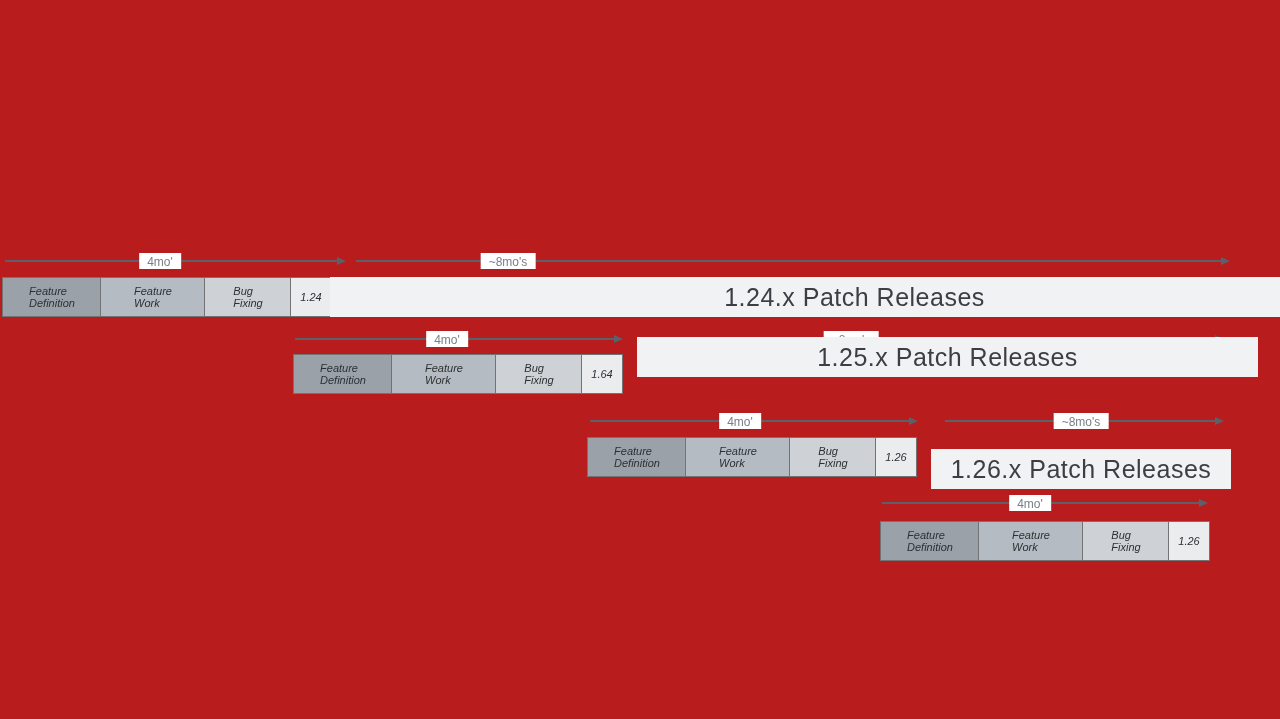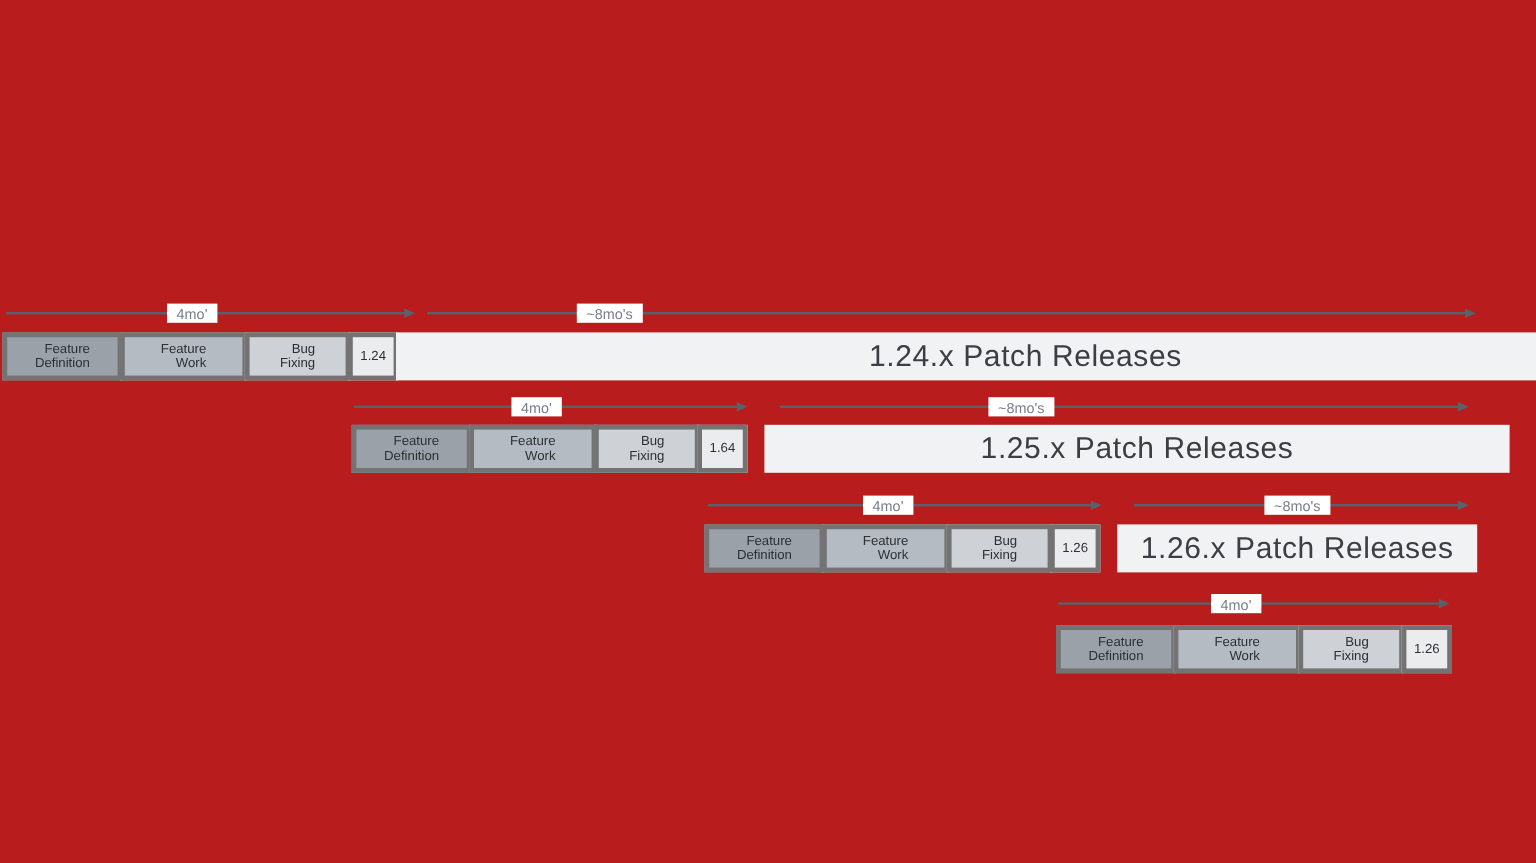--- a/index.html
+++ b/index.html
@@ -9,23 +9,23 @@
     position:relative;width:1280px;height:719px;background:#b91c1c;overflow:hidden;
   }
   
   .aline{position:absolute;height:2px;background:#5a616b;}
   .ahead{position:absolute;width:0;height:0;
          border-left:9px solid #5a616b;border-top:4px solid transparent;border-bottom:4px solid transparent;}
   .alabel{position:absolute;transform:translateX(-50%);background:#ffffff;
           padding:2px 8px 0 8px;font-size:12px;line-height:14px;color:#787f88;white-space:nowrap;}
   
   .boxes{position:absolute;display:flex;}
-  .stage{box-sizing:border-box;height:40px;border:4px solid #737373;
-         display:flex;align-items:center;justify-content:center;text-align:right;
-         font-size:11px;line-height:12px;color:#2d3033;white-space:pre-line;}
+  .stage{box-sizing:border-box;height:40px;border:1px solid #737373;
+         display:flex;align-items:center;justify-content:center;text-align:left;
+         font-size:11px;line-height:12px;color:#2d3033;white-space:pre-line;font-style:italic;}
   .stage + .stage{margin-left:-2px;}
   .fd{width:100px;background:#9aa1a9;}
   .fw{width:106px;background:#b5bbc2;}
   .bf{width:88px;background:#ced2d6;}
   .ver{width:42px;background:#eaecee;font-size:11px;}
   
   .bar{position:absolute;height:40px;background:#f1f2f4;
        display:flex;align-items:center;justify-content:center;
        font-size:25px;color:#3b3e42;letter-spacing:0.5px;}
 </style>
@@ -66,42 +66,42 @@
 
     <div class="boxes" style="left:293px;top:354px">
       <div class="stage fd">Feature
 Definition</div>
       <div class="stage fw">Feature
 Work</div>
       <div class="stage bf">Bug
 Fixing</div>
       <div class="stage ver">1.64</div>
     </div>
-    <div class="bar" style="left:637px;top:354px;width:621px">1.25.x Patch Releases</div>
+    <div class="bar" style="left:637px;top:337px;width:621px">1.25.x Patch Releases</div>
   </div>
 
   <div>
     <div class="aline" style="left:590px;top:420px;width:320px"></div>
     <div class="ahead" style="left:909px;top:417px"></div>
     <div class="alabel" style="left:740px;top:413px">4mo'</div>
 
     <div class="aline" style="left:945px;top:420px;width:271px"></div>
     <div class="ahead" style="left:1215px;top:417px"></div>
     <div class="alabel" style="left:1081px;top:413px">~8mo's</div>
 
     <div class="boxes" style="left:587px;top:437px">
       <div class="stage fd">Feature
 Definition</div>
       <div class="stage fw">Feature
 Work</div>
       <div class="stage bf">Bug
 Fixing</div>
       <div class="stage ver">1.26</div>
     </div>
-    <div class="bar" style="left:931px;top:437px;width:300px">1.26.x Patch Releases</div>
+    <div class="bar" style="left:931px;top:449px;width:300px">1.26.x Patch Releases</div>
   </div>
 
   <div>
     <div class="aline" style="left:882px;top:502px;width:318px"></div>
     <div class="ahead" style="left:1199px;top:499px"></div>
     <div class="alabel" style="left:1030px;top:495px">4mo'</div>
 
     <div class="boxes" style="left:880px;top:521px">
       <div class="stage fd">Feature
 Definition</div>

